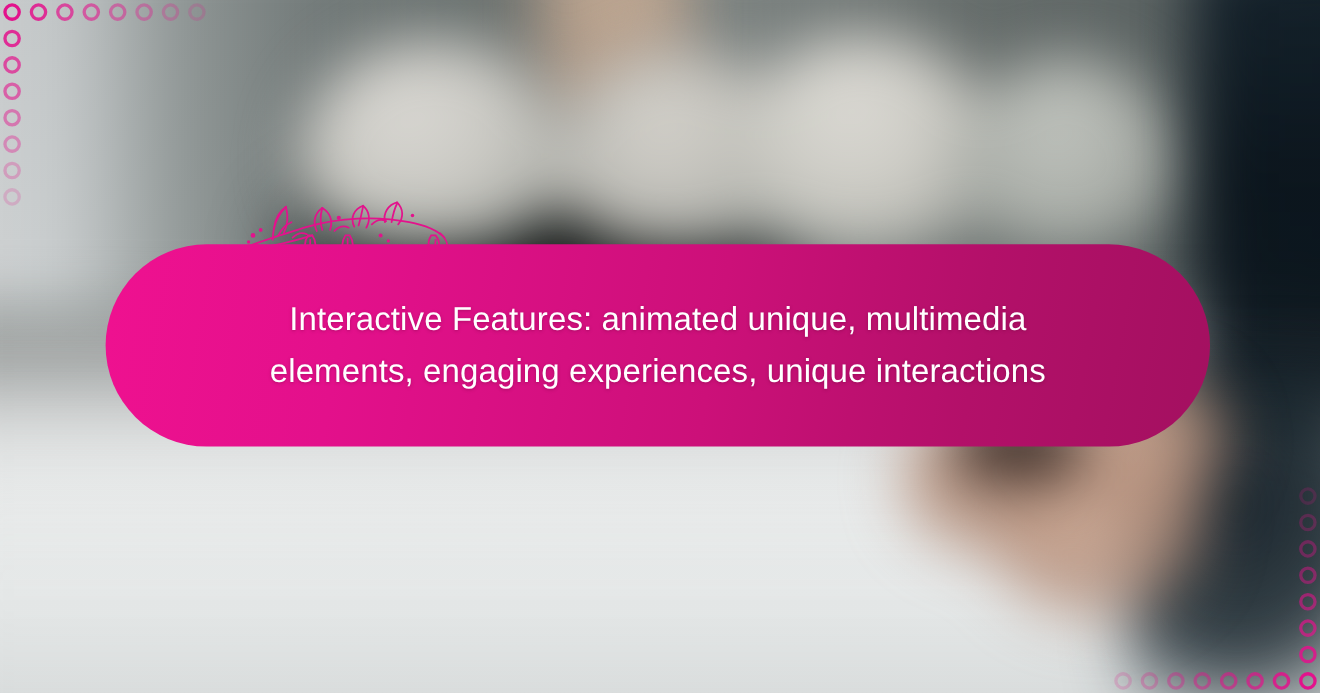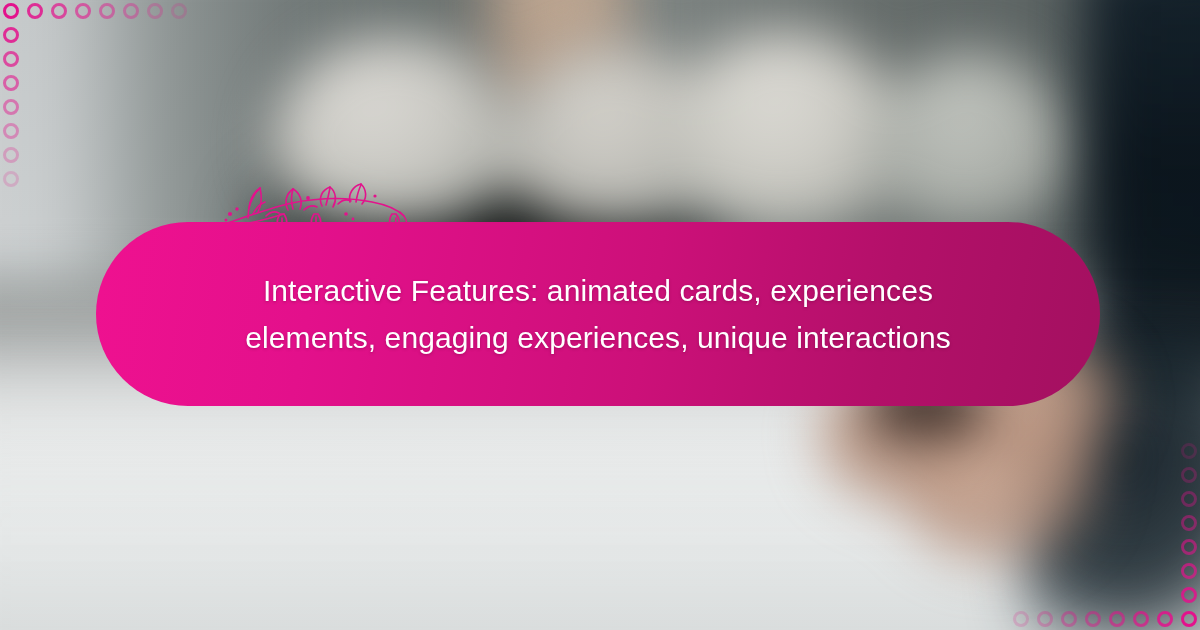--- a/index.html
+++ b/index.html
@@ -275,16 +275,16 @@
       <circle cx="41" cy="51" r="1.7"></circle>
       <circle cx="30" cy="62" r="1.5"></circle>
       <circle cx="112" cy="40" r="1.9"></circle>
       <circle cx="150" cy="56" r="1.8"></circle>
       <circle cx="157" cy="61" r="1.4"></circle>
       <circle cx="179" cy="38" r="1.6"></circle>
     </g>
   </svg>
 
   <div class="pill">
-    <div class="pill-text">Interactive Features: animated cards, experiences elements, engaging experiences, unique interactions</div>
+    <div class="pill-text">Interactive Features: animated unique, multimedia elements, engaging experiences, unique interactions</div>
   </div>
 
 </div>
 
 </body></html>

